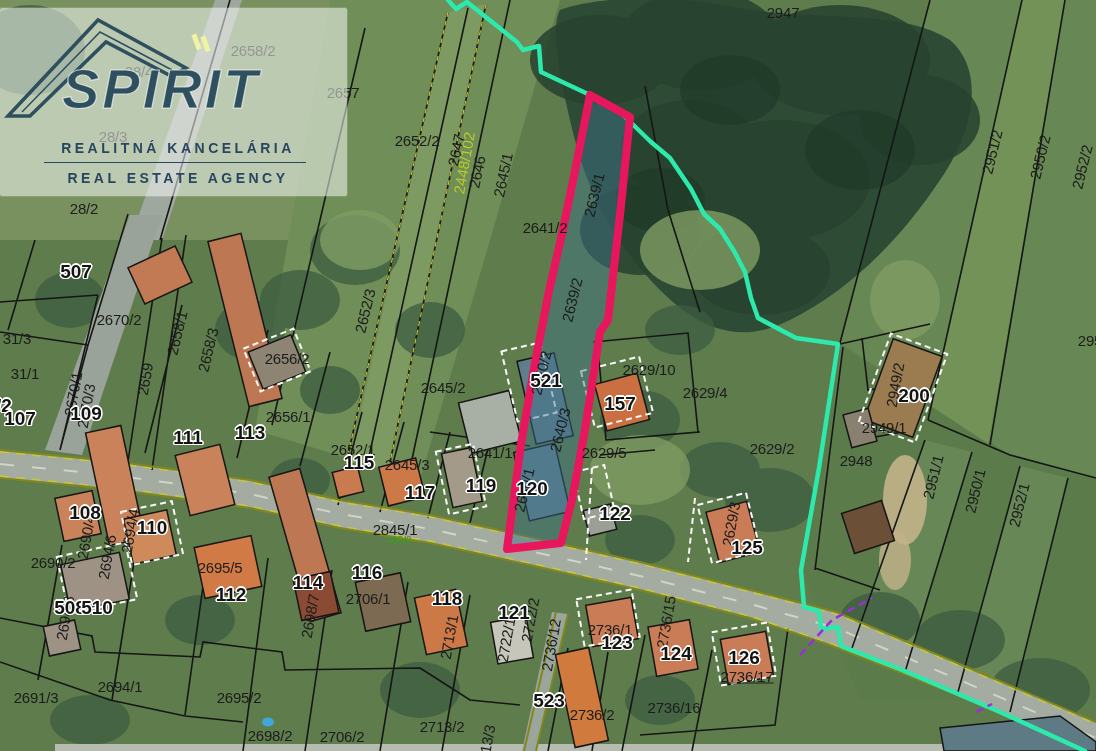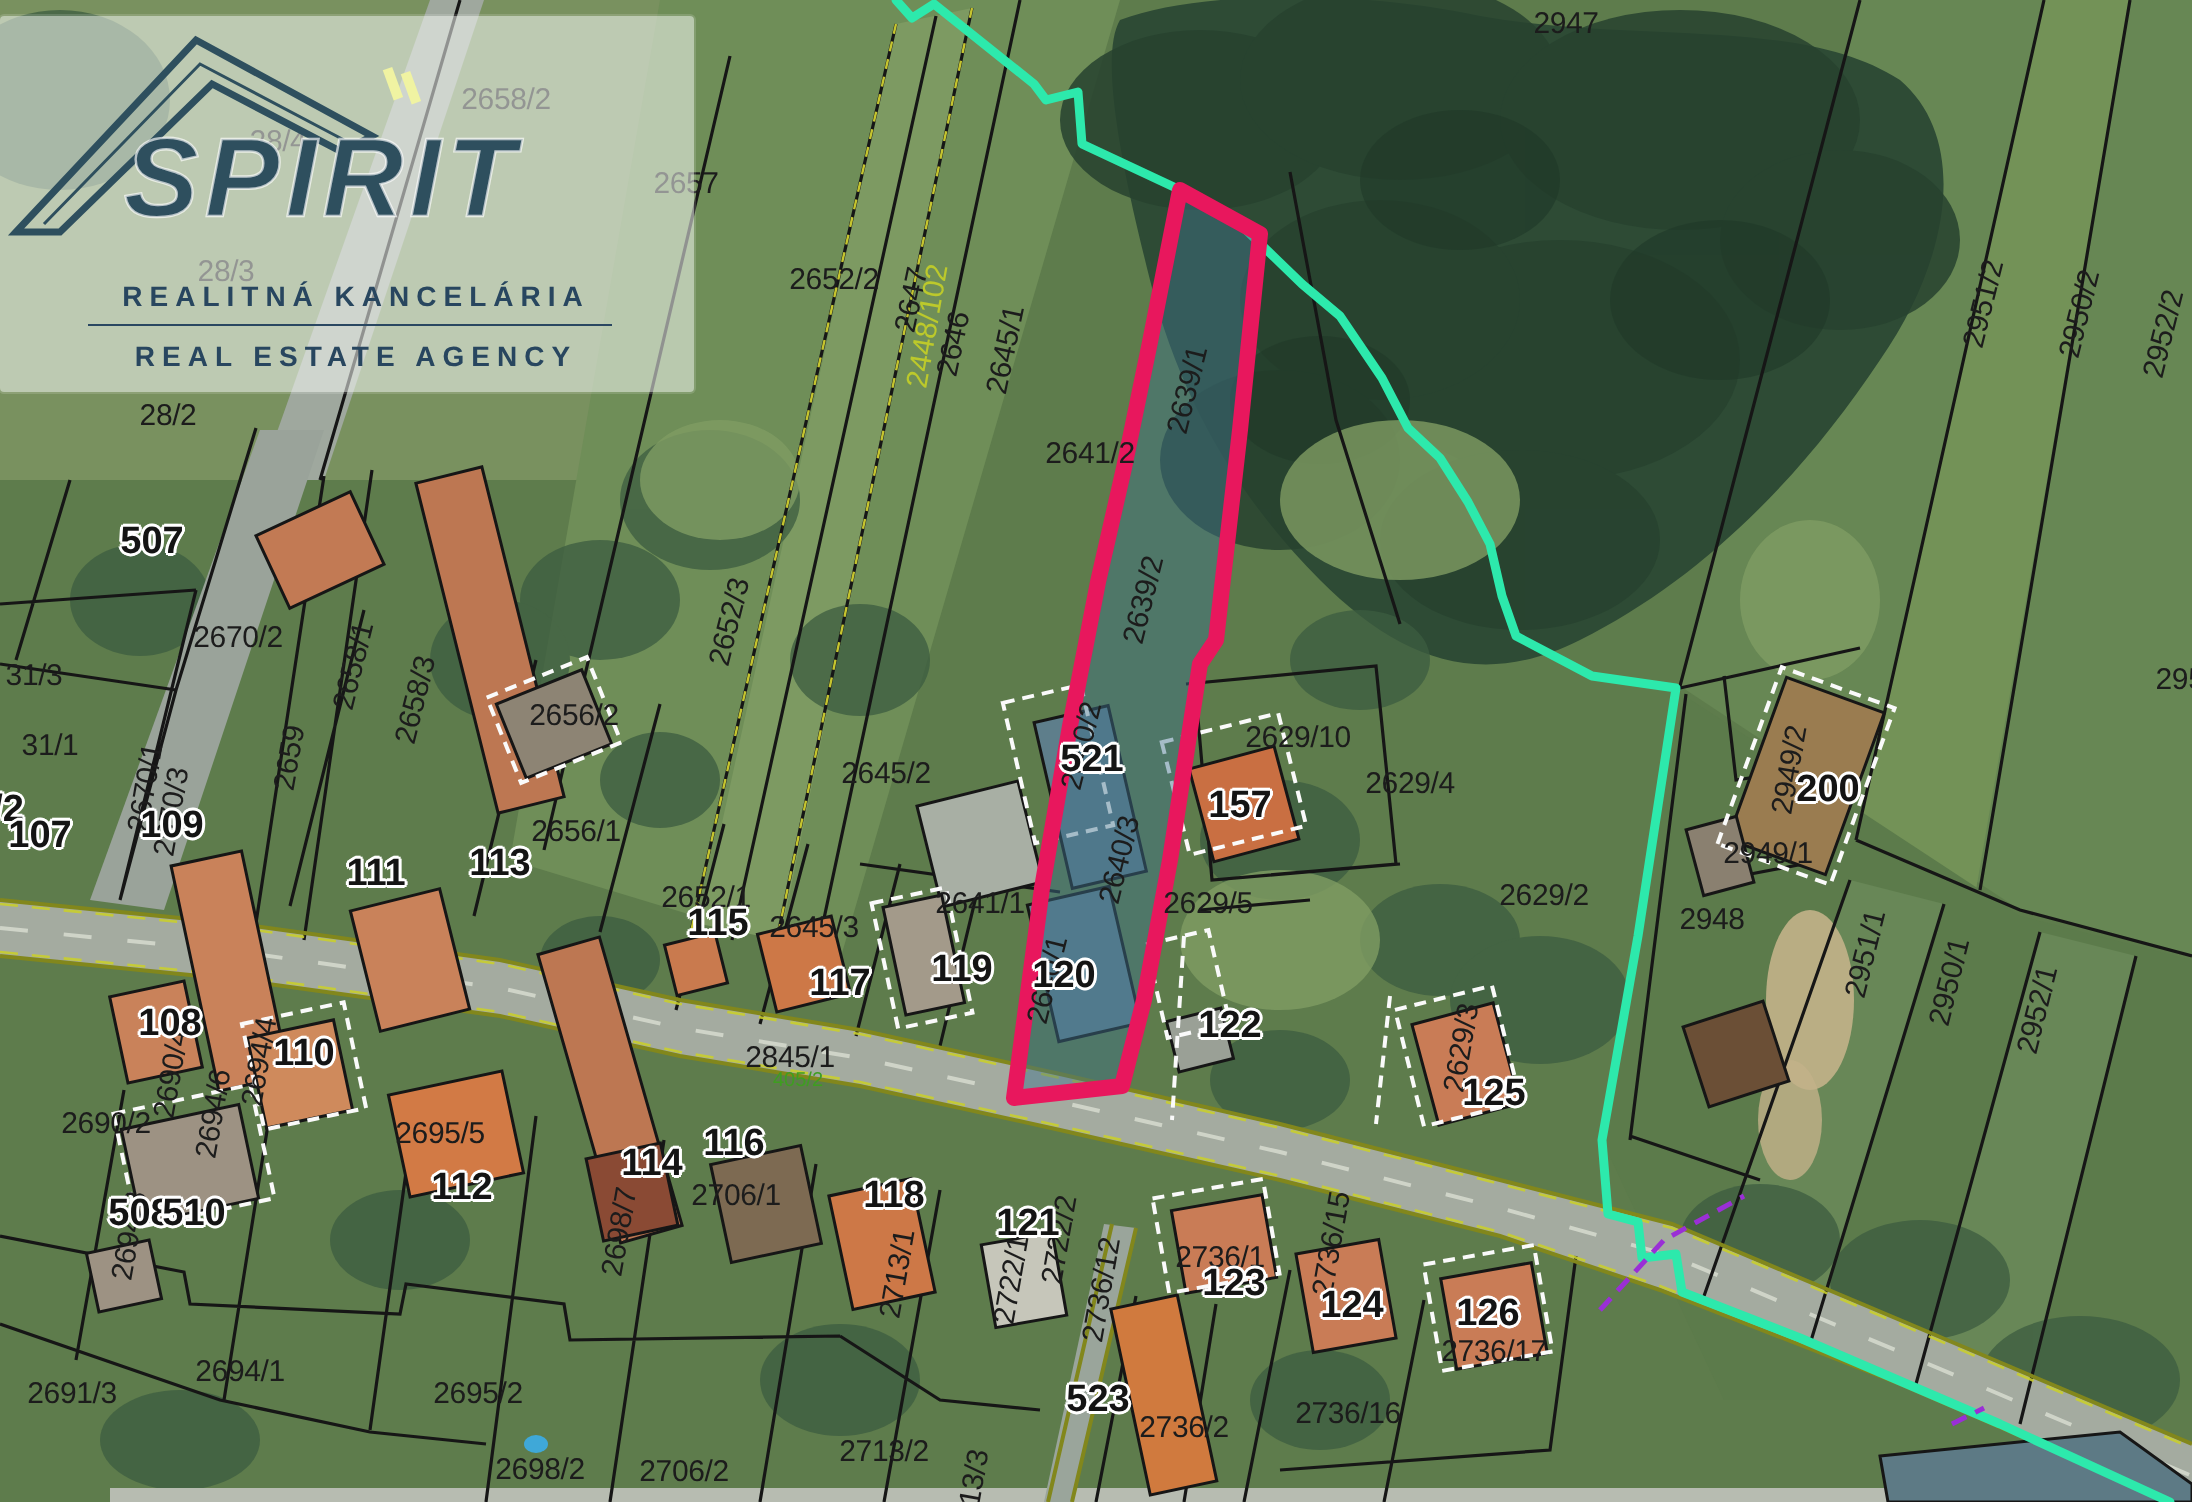--- a/index.html
+++ b/index.html
@@ -247,21 +247,21 @@
       <div class="lbl lbl-p" style="left: 310px; top: 616px; transform: translate(-50%, -50%) rotate(-80deg);">2698/7</div>
       <div class="lbl lbl-p" style="left: 449px; top: 637px; transform: translate(-50%, -50%) rotate(-80deg);">2713/1</div>
       <div class="lbl lbl-p" style="left: 425px; top: 726px; transform: translate(-50%, -50%); margin-left: 17px;">2713/2</div>
       <div class="lbl lbl-p" style="left: 486px; top: 747px; transform: translate(-50%, -50%) rotate(-80deg);">2713/3</div>
       <div class="lbl lbl-p" style="left: 506px; top: 640px; transform: translate(-50%, -50%) rotate(-80deg);">2722/1</div>
       <div class="lbl lbl-p" style="left: 530px; top: 620px; transform: translate(-50%, -50%) rotate(-80deg);">2722/2</div>
       <div class="lbl lbl-p" style="left: 551px; top: 645px; transform: translate(-50%, -50%) rotate(-80deg);">2736/12</div>
       <div class="lbl lbl-p" style="left: 610px; top: 629px; transform: translate(-50%, -50%);">2736/1</div>
       <div class="lbl lbl-p" style="left: 666px; top: 622px; transform: translate(-50%, -50%) rotate(-80deg);">2736/15</div>
       <div class="lbl lbl-p" style="left: 674px; top: 707px; transform: translate(-50%, -50%);">2736/16</div>
-      <div class="lbl lbl-p" style="left: 747px; top: 676px; transform: translate(-50%, -50%);">2736/17</div>
+      <div class="lbl lbl-p" style="left: 747px; top: 676px; transform: translate(-50%, -50%); text-decoration: underline;">2736/17</div>
       <div class="lbl lbl-p" style="left: 592px; top: 714px; transform: translate(-50%, -50%);">2736/2</div>
       <div class="lbl lbl-p" style="left: 856px; top: 460px; transform: translate(-50%, -50%);">2948</div>
       <div class="lbl lbl-p" style="left: 884px; top: 427px; transform: translate(-50%, -50%);">2949/1</div>
       <div class="lbl lbl-p" style="left: 895px; top: 385px; transform: translate(-50%, -50%) rotate(-80deg);">2949/2</div>
       <div class="lbl lbl-p" style="left: 933px; top: 477px; transform: translate(-50%, -50%) rotate(-76deg);">2951/1</div>
       <div class="lbl lbl-p" style="left: 975px; top: 491px; transform: translate(-50%, -50%) rotate(-76deg);">2950/1</div>
       <div class="lbl lbl-p" style="left: 1019px; top: 505px; transform: translate(-50%, -50%) rotate(-76deg);">2952/1</div>
       <div class="lbl lbl-p" style="left: 992px; top: 152px; transform: translate(-50%, -50%) rotate(-76deg);">2951/2</div>
       <div class="lbl lbl-p" style="left: 1040px; top: 157px; transform: translate(-50%, -50%) rotate(-76deg);">2950/2</div>
       <div class="lbl lbl-p" style="left: 1082px; top: 167px; transform: translate(-50%, -50%) rotate(-76deg);">2952/2</div>
@@ -278,21 +278,21 @@
       <div class="lbl lbl-h" style="left: 546px; top: 380px; transform: translate(-50%, -50%);">521</div>
       <div class="lbl lbl-h" style="left: 620px; top: 403px; transform: translate(-50%, -50%);">157</div>
       <div class="lbl lbl-h" style="left: 615px; top: 513px; transform: translate(-50%, -50%);">122</div>
       <div class="lbl lbl-h" style="left: 747px; top: 547px; transform: translate(-50%, -50%);">125</div>
       <div class="lbl lbl-h" style="left: 914px; top: 395px; transform: translate(-50%, -50%);">200</div>
       <div class="lbl lbl-h" style="left: 85px; top: 512px; transform: translate(-50%, -50%);">108</div>
       <div class="lbl lbl-h" style="left: 152px; top: 527px; transform: translate(-50%, -50%);">110</div>
       <div class="lbl lbl-h" style="left: 231px; top: 554px; transform: translate(-50%, -50%); margin-top: 40px;">112</div>
       <div class="lbl lbl-h" style="left: 70px; top: 607px; transform: translate(-50%, -50%);">508</div>
       <div class="lbl lbl-h" style="left: 97px; top: 607px; transform: translate(-50%, -50%);">510</div>
-      <div class="lbl lbl-h" style="left: 308px; top: 582px; transform: translate(-50%, -50%); margin-left: 18px;">114</div>
+      <div class="lbl lbl-h" style="left: 308px; top: 582px; transform: translate(-50%, -50%);">114</div>
       <div class="lbl lbl-h" style="left: 367px; top: 572px; transform: translate(-50%, -50%);">116</div>
       <div class="lbl lbl-h" style="left: 447px; top: 598px; transform: translate(-50%, -50%);">118</div>
       <div class="lbl lbl-h" style="left: 514px; top: 612px; transform: translate(-50%, -50%);">121</div>
       <div class="lbl lbl-h" style="left: 617px; top: 642px; transform: translate(-50%, -50%);">123</div>
       <div class="lbl lbl-h" style="left: 676px; top: 653px; transform: translate(-50%, -50%);">124</div>
       <div class="lbl lbl-h" style="left: 744px; top: 657px; transform: translate(-50%, -50%);">126</div>
       <div class="lbl lbl-h" style="left: 549px; top: 700px; transform: translate(-50%, -50%);">523</div>
     </div>
 
 <div class="watermark">

